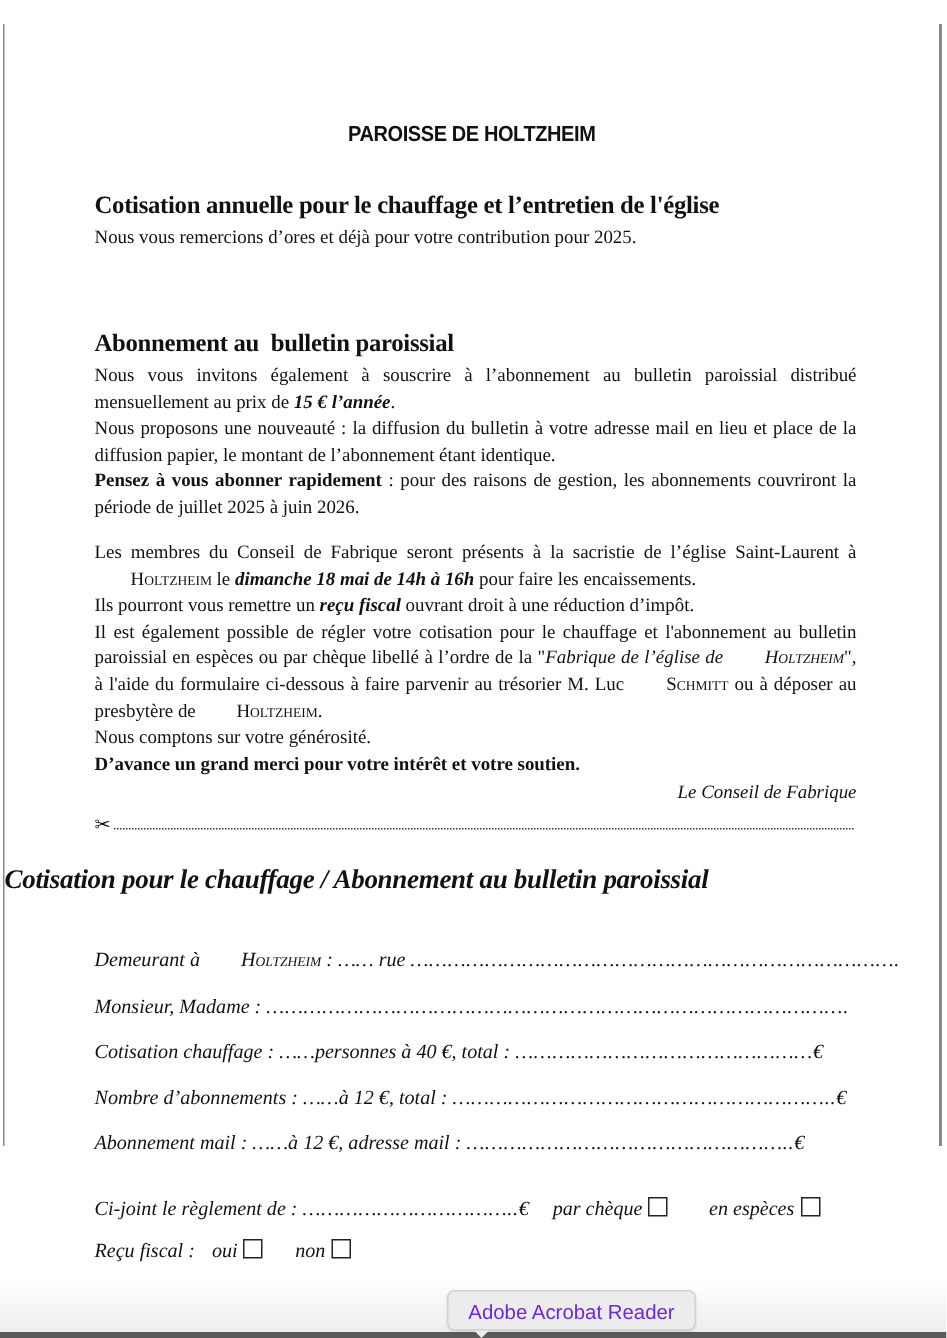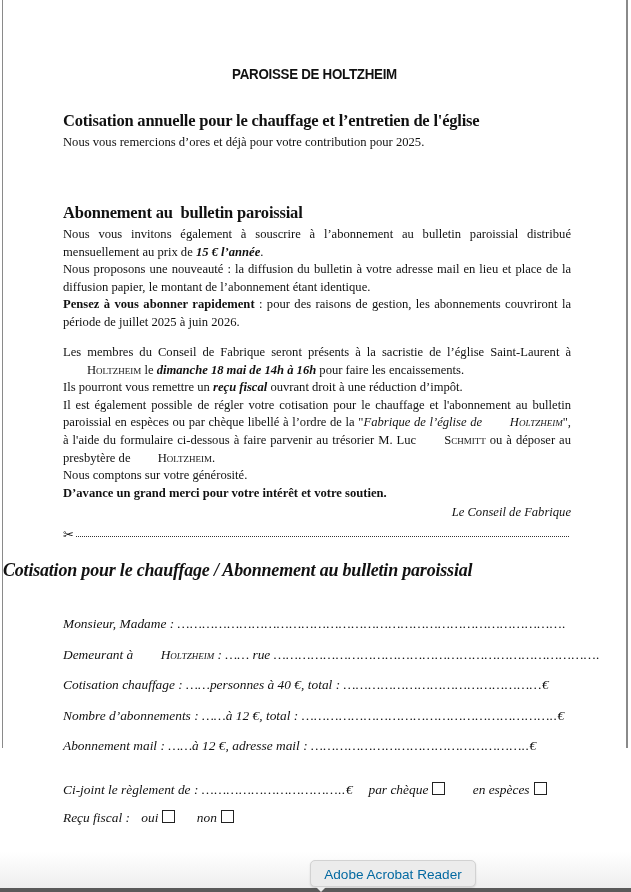--- a/index.html
+++ b/index.html
@@ -11,21 +11,21 @@
     background: #ffffff;
   }
   body {
     position: relative;
     font-family: "Liberation Serif", "DejaVu Serif", serif;
     color: #111;
   }
   .page {
     position: absolute;
     left: 2px;
-    top: 0;
+    top: 16px;
     width: 626px;
     height: 748px;
     background: #fff;
     border-left: 1px solid #8a8a8a;
     border-right: 2px solid #8a8a8a;
     box-sizing: border-box;
   }
   .title {
     position: absolute;
     top: 66px;
@@ -132,25 +132,24 @@
     left: 298px;
     top: 860px;
     width: 166px;
     height: 27px;
     background: #ececec;
     border: 1px solid #d2d2d2;
     border-radius: 5px;
     box-shadow: 0 1px 2px rgba(0,0,0,0.12);
     font-family: "Liberation Sans", "DejaVu Sans", sans-serif;
     font-size: 13.6px;
-    color: #0369a1;
+    color: #6d28d9;
     text-align: center;
     line-height: 27px;
     box-sizing: border-box;
-    margin-left: 12px;
   }
   .tooltip-arrow {
     position: absolute;
     left: 316px;
     top: 887px;
     width: 0; height: 0;
     border-left: 5px solid transparent;
     border-right: 5px solid transparent;
     border-top: 5px solid #ececec;
   }
@@ -185,24 +184,24 @@
 
   <div class="cutline">
     <span class="scissors">✂</span>
     <span class="dots"></span>
   </div>
 
   <div class="form-title">Cotisation pour le chauffage / Abonnement au bulletin paroissial</div>
 
   <div class="form">
     <div class="row">
+      <span>Demeurant à </span><span class="sc">Holtzheim</span><span style="white-space:pre;"> : …… rue </span><span class="fill">…………………………………………………………………….</span>
+    </div>
+    <div class="row">
       <span>Monsieur, Madame : </span><span class="fill">………………………………………………………………………………….</span>
-    </div>
-    <div class="row">
-      <span>Demeurant à </span><span class="sc">Holtzheim</span><span style="white-space:pre;"> : …… rue </span><span class="fill">…………………………………………………………………….</span>
     </div>
     <div class="row">
       <span>Cotisation chauffage : ……personnes à 40 €, total : </span><span class="fill">…………………………………………€</span>
     </div>
     <div class="row">
       <span>Nombre d’abonnements : ……à 12 €, total : </span><span class="fill">……………………………………………………..€</span>
     </div>
     <div class="row">
       <span>Abonnement mail : ……à 12 €, adresse mail : </span><span class="fill">……………………………………………..€</span>
     </div>

